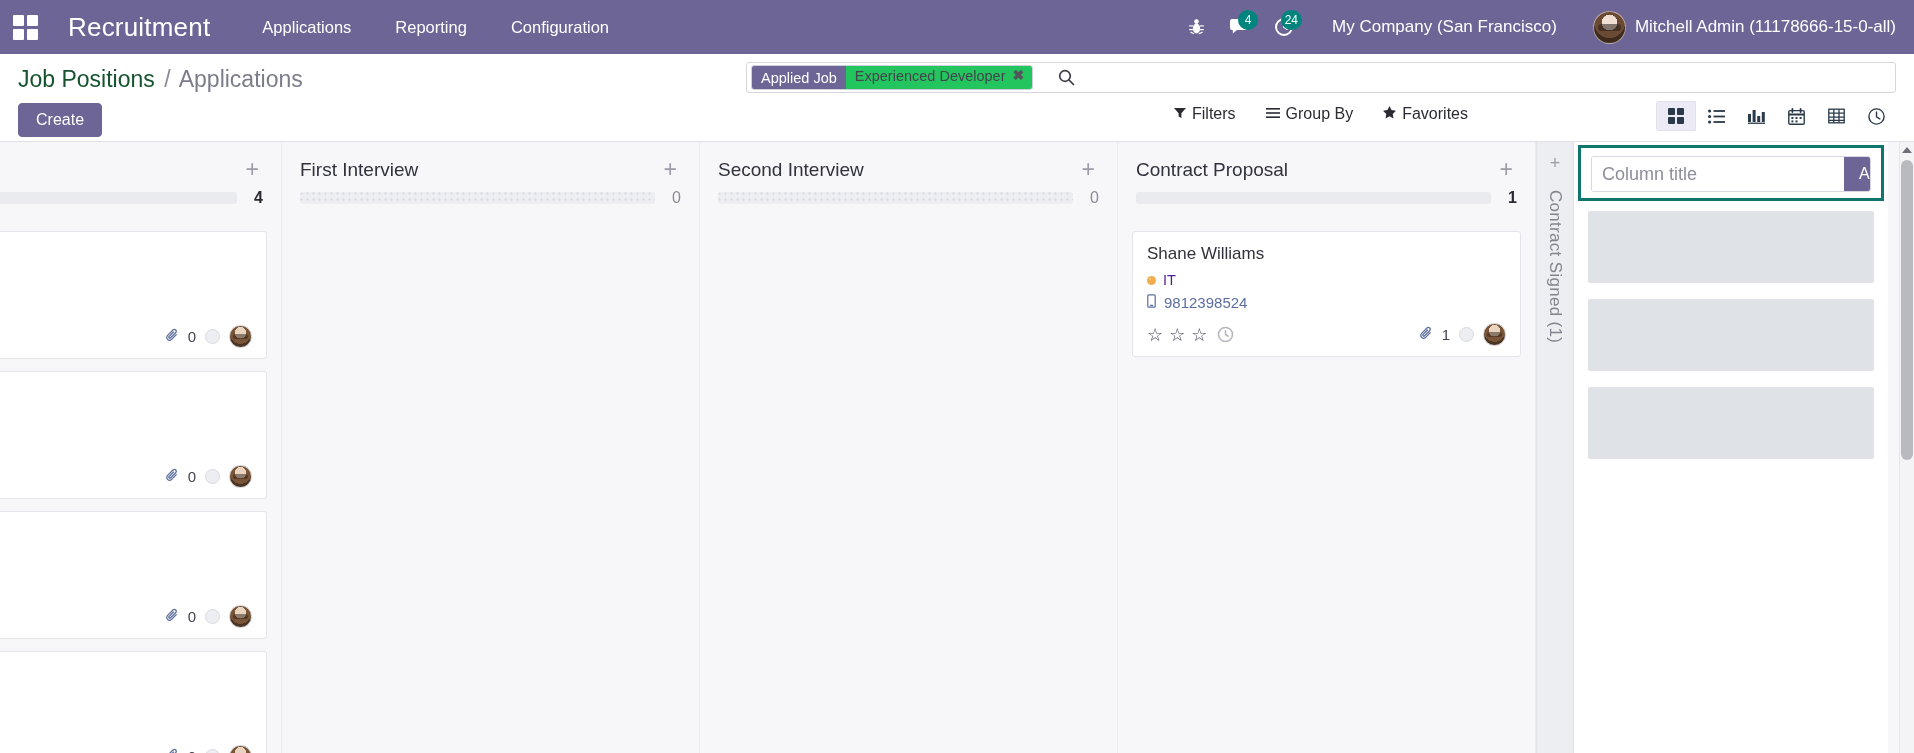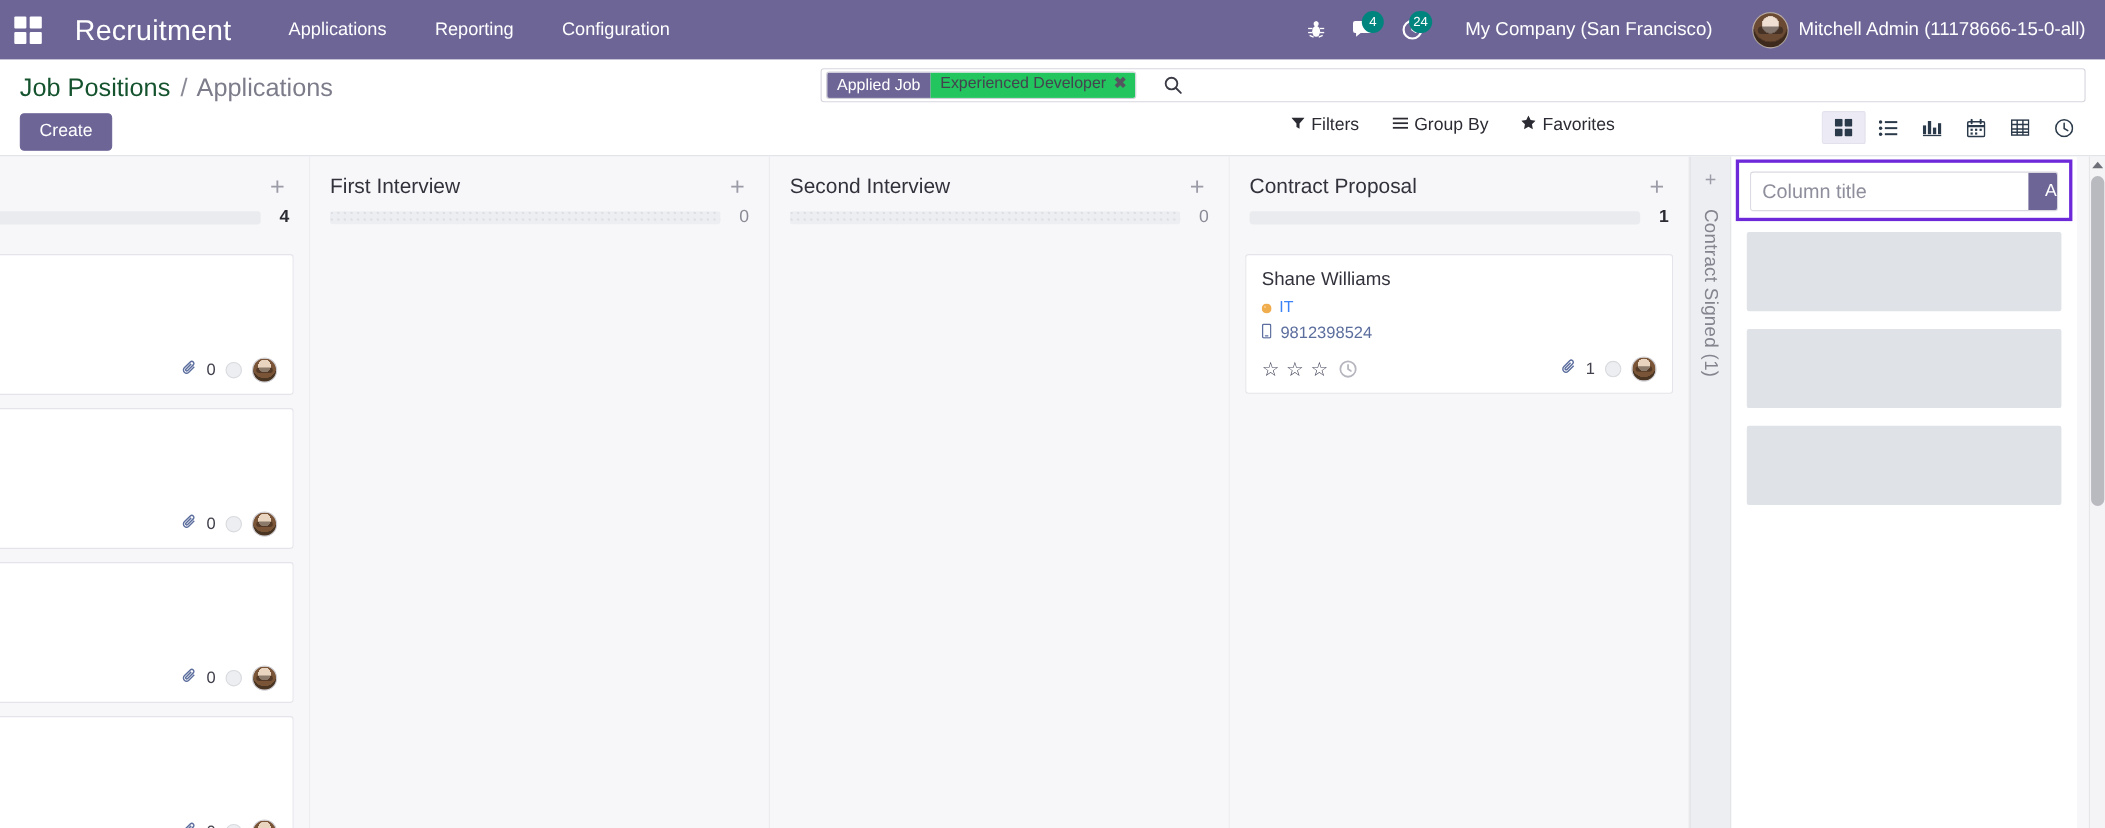--- a/index.html
+++ b/index.html
@@ -320,21 +320,21 @@
     border-radius: 3px;
     padding: 12px 14px 10px 14px;
     margin-bottom: 12px;
     cursor: pointer;
   }
   .kcard-name {
     font-size: 17px;
     color: #32323c;
     margin-bottom: 8px;
   }
-  .dept-line { color: #3b82f6; font-size: 14.5px; display:flex; align-items:center; gap:7px; margin-bottom:6px;}
+  .dept-line { color: #4c1d95; font-size: 14.5px; display:flex; align-items:center; gap:7px; margin-bottom:6px;}
   .dot-dept {
     width: 9px; height: 9px; border-radius: 50%;
     background: #f0ad4e; flex: none;
     background-image: radial-gradient(circle at 3px 3px, #f7c77f 1px, transparent 1.4px);
   }
   .phone-line {
     display: flex; align-items: flex-start; gap: 8px;
     font-size: 15px; color: #5c6e9e; margin-bottom: 4px;
   }
   .kcard-foot {
@@ -401,21 +401,21 @@
   
   .kcol-new {
     width: 314px;
     flex: none;
     background: #ffffff;
     display: flex;
     flex-direction: column;
     padding: 0;
   }
   .new-col-highlight {
-    border: 3px solid #6d28d9;
+    border: 3px solid #0f766e;
     margin: 3px 4px 0 4px;
     padding: 8px 10px 6px 10px;
     background: #ffffff;
   }
   .new-col-inputrow {
     display: flex;
     align-items: stretch;
     border: 1px solid #d8d8e0;
     border-radius: 3px;
     overflow: hidden;

